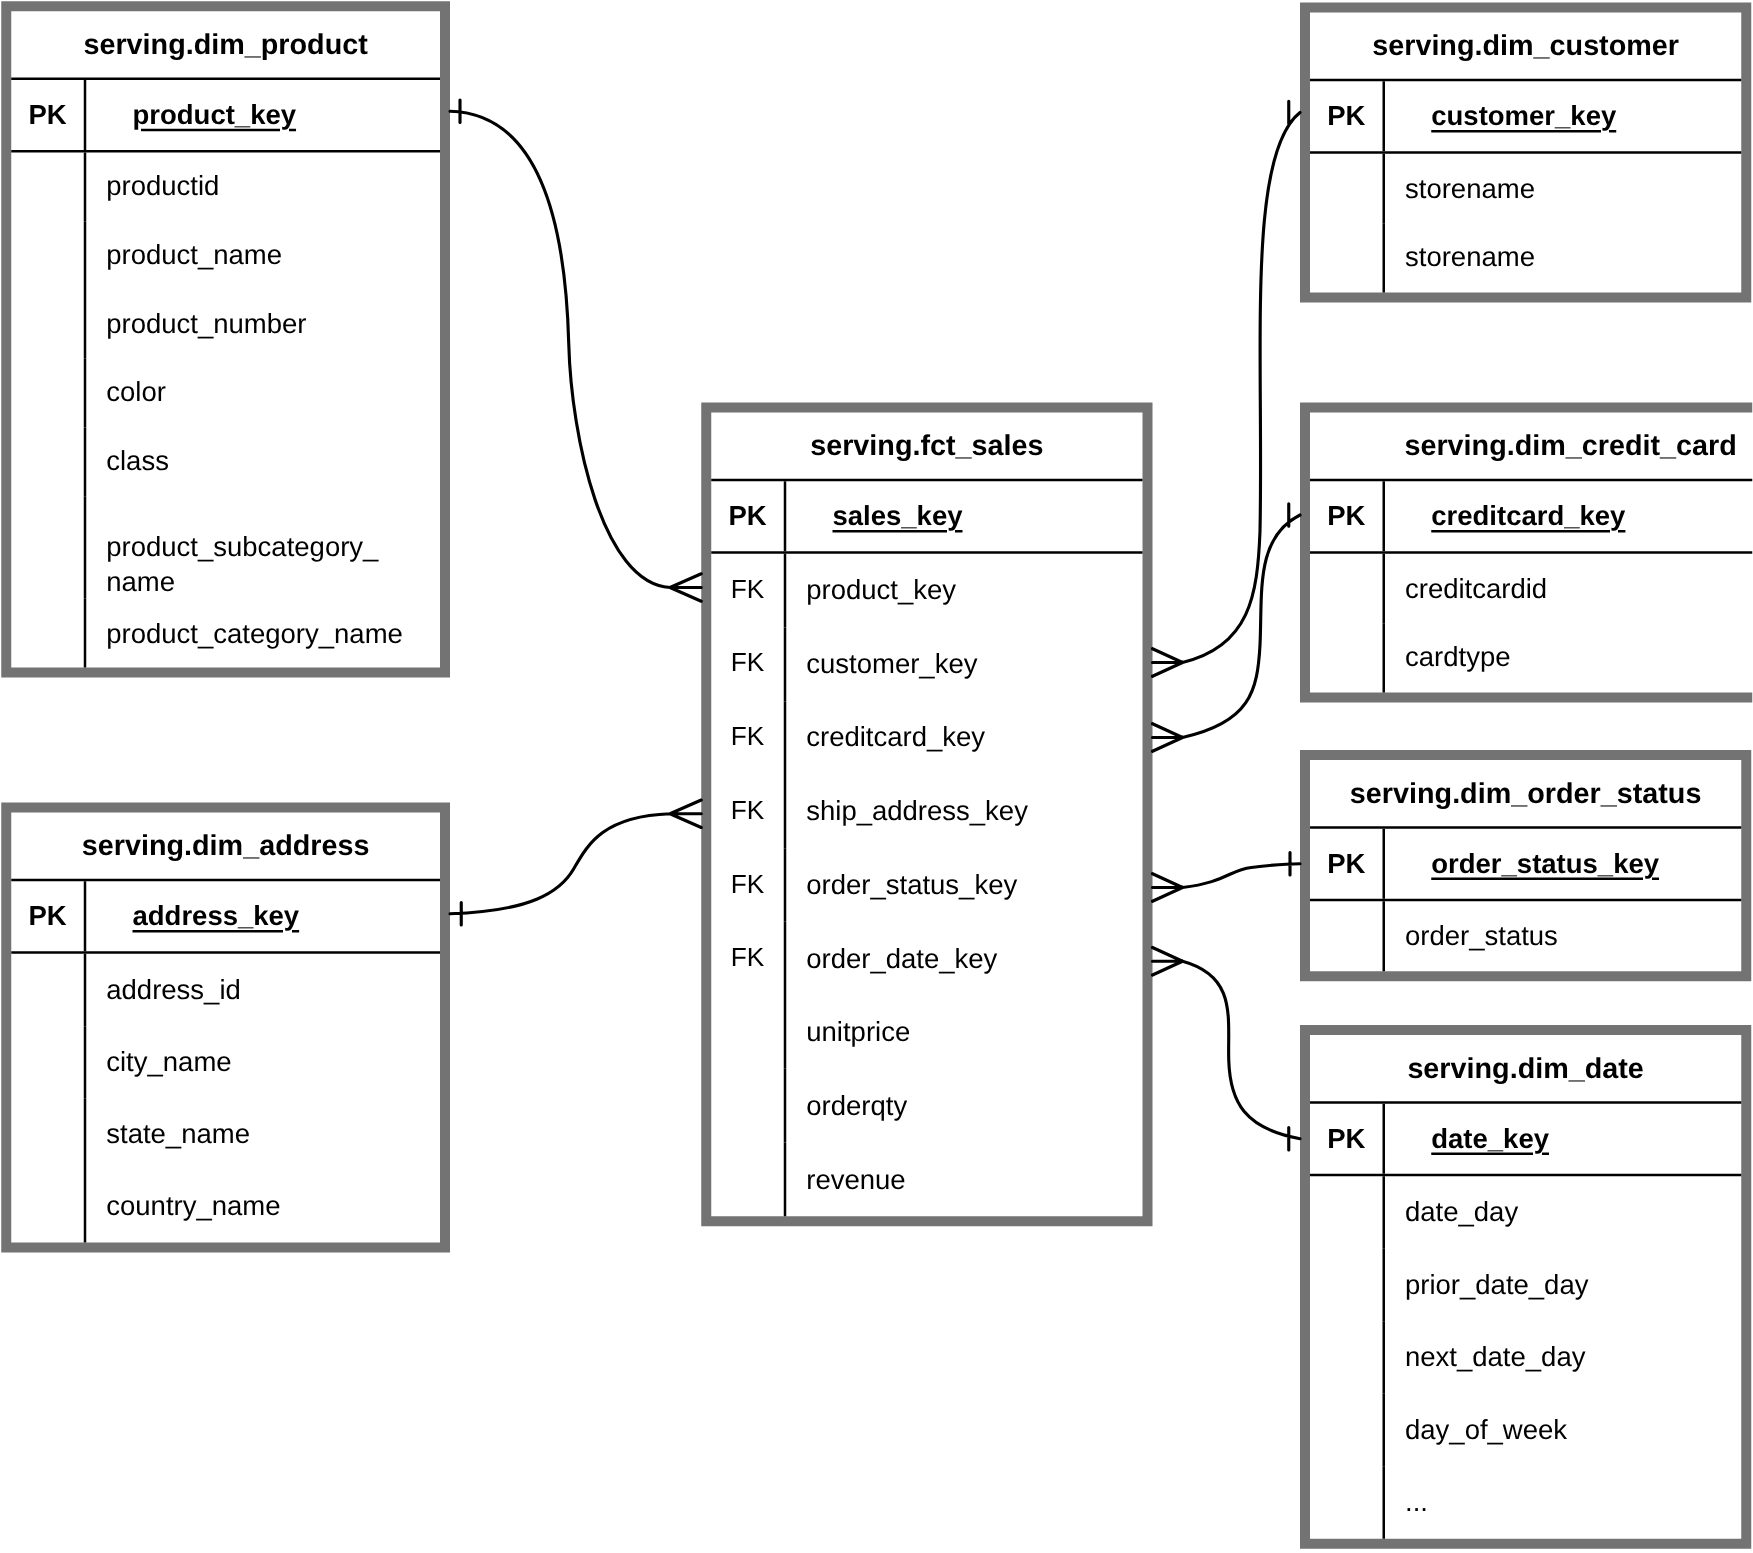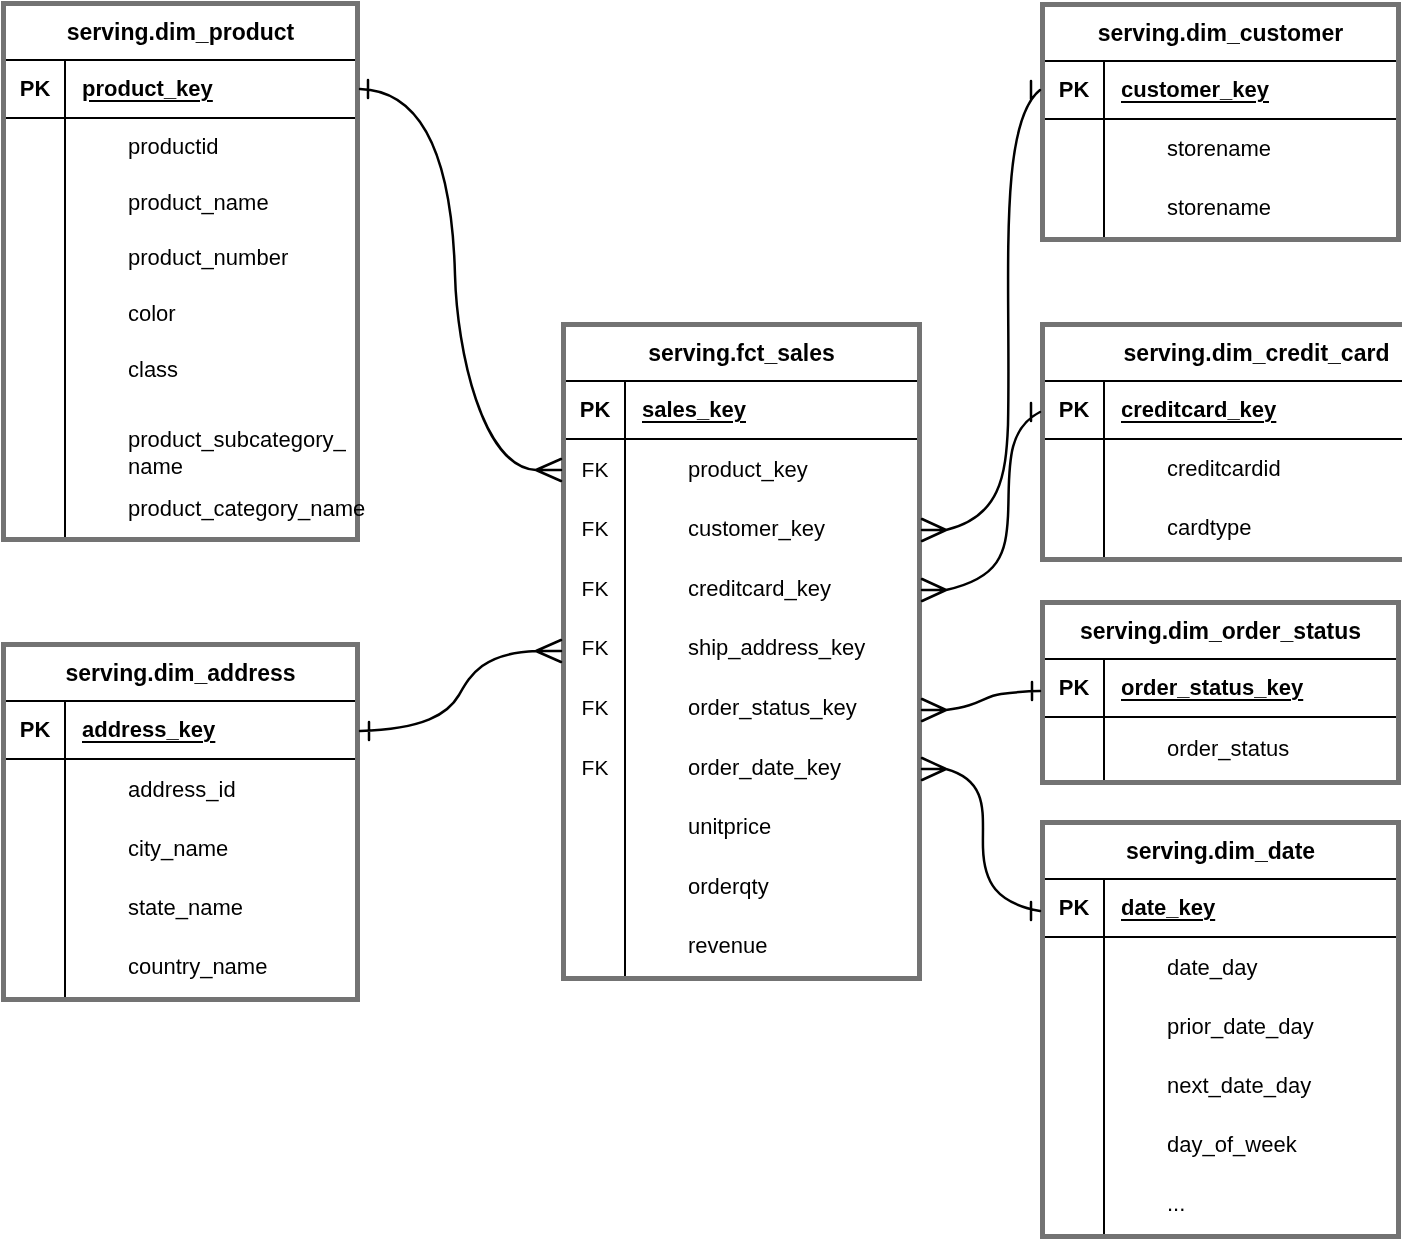--- a/index.html
+++ b/index.html
@@ -1,47 +1,47 @@
 <!DOCTYPE html>
 <html><head>
 <meta charset="utf-8">
 <style>
   html,body{margin:0;padding:0;background:#ffffff;}
   .canvas{
     position:relative;width:1402px;height:1242px;background:#ffffff;
     font-family:"Liberation Sans",sans-serif;color:#000000;overflow:hidden;
   }
   .etable{
-    position:absolute;background:#ffffff;border:5px solid #737373;
+    position:absolute;background:#ffffff;border:8px solid #737373;
     box-sizing:border-box;display:flex;flex-direction:column;
   }
   .ttl{
     flex:0 0 53px;border-bottom:2px solid #000000;
     display:flex;align-items:center;justify-content:center;
     font-weight:bold;font-size:23px;
   }
   .row{display:flex;align-items:stretch;min-height:0;}
-  .pkrow{flex:0 0 56px;border-bottom:2px solid #000000;}
+  .pkrow{flex:0 0 56px;border-bottom:2px solid #000000;gap:21px;}
   .badge-cell{
     flex:0 0 58px;border-right:2px solid #000000;
     display:flex;align-items:center;justify-content:center;
     font-size:21px;
   }
   .pkrow .badge-cell{font-weight:bold;font-size:22px;}
   .field-cell{
     flex:1;display:flex;align-items:center;
     padding-left:16px;font-size:22px;min-width:0;border-radius:16px;
   }
   .pk-name .field-cell,
   .field-cell.keyname{
     font-weight:bold;text-decoration:underline;
     text-decoration-thickness:2px;text-underline-offset:4px;
   }
   .attrs{flex:1;display:flex;flex-direction:column;}
-  .attrs .row{flex:1;gap:46px;}
+  .attrs .row{flex:1;}
   .attrs .row.tall{flex:1.5;}
   .wrapname{display:block;width:221px;line-height:1.25;overflow-wrap:anywhere;
     align-self:center;margin-top:28px;}
   
   #t-dim-product   {left:1px;   top:1px;   width:359px;height:541px;}
   #t-dim-customer  {left:1040px;top:2px;   width:361px;height:240px;}
   #t-fct-sales     {left:561px; top:322px; width:361px;height:659px;}
   #t-dim-credit    {left:1040px;top:322px; width:433px;height:240px;}
   #t-dim-status    {left:1040px;top:600px; width:361px;height:185px;}
   #t-dim-date      {left:1040px;top:820px; width:361px;height:419px;}

